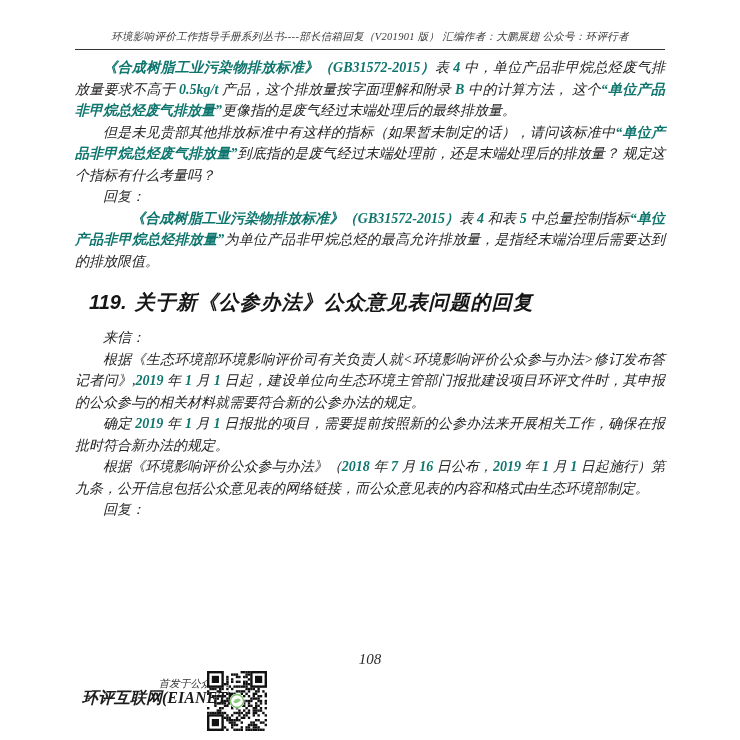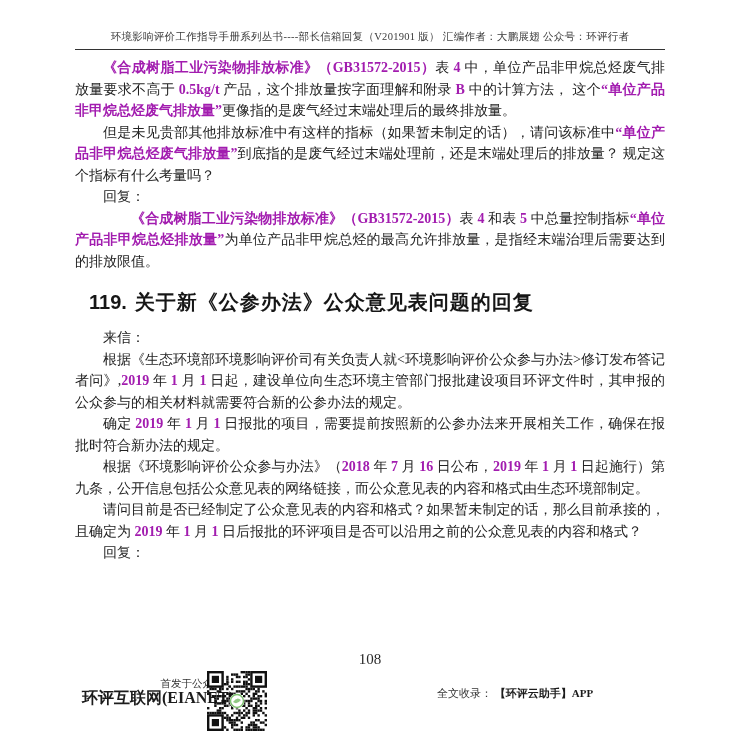--- a/index.html
+++ b/index.html
@@ -1,36 +1,36 @@
 <!DOCTYPE html>
 <html><head>
 <meta charset="utf-8">
 <style>
   html,body{margin:0;padding:0;background:#ffffff;}
   .page{
     position:relative;width:740px;height:740px;background:#ffffff;overflow:hidden;
-    font-family:"Liberation Serif","DejaVu Serif",serif;color:#222222;
+    font-family:"Liberation Serif","DejaVu Serif",serif;color:#222222;font-style:italic;
   }
   
   .header{
     position:absolute;top:30px;left:75px;width:590px;text-align:center;
     font-size:10.5px;color:#3a3a3a;letter-spacing:0.3px;white-space:nowrap;
   }
   .header-rule{
     position:absolute;top:49px;left:75px;width:590px;height:0;
     border-top:1.5px solid #333333;
   }
   
   .doc-body{
     position:absolute;top:57px;left:75px;width:590px;
     font-size:14px;line-height:21.5px;text-align:justify;color:#232323;
   }
   .para{margin:0;text-indent:2em;}
   .para.reply{text-indent:4em;}
-  .seg-b{font-weight:bold;color:#a21caf;}
+  .seg-b{font-weight:bold;color:#0f766e;}
   .section-heading{
     margin:19px 0 14px 14px;font-size:20px;font-weight:bold;color:#161616;
     letter-spacing:1px;text-indent:0;line-height:22px;
   }
   .section-heading .h-num{
     font-family:"Liberation Sans","DejaVu Sans",sans-serif;
     letter-spacing:0;margin-right:8px;
   }
   
   .page-number{
@@ -58,21 +58,20 @@
   <div class="doc-body" id="content">
       <p class="para"><span class="seg-b">《合成树脂工业污染物排放标准》（GB31572-2015）</span><span>表 </span><span class="seg-b">4</span><span> 中，单位产品非甲烷总烃废气排放量要求不高于 </span><span class="seg-b">0.5kg/t</span><span> 产品，这个排放量按字面理解和附录 </span><span class="seg-b">B</span><span> 中的计算方法， 这个</span><span class="seg-b">“单位产品非甲烷总烃废气排放量”</span><span>更像指的是废气经过末端处理后的最终排放量。</span></p>
       <p class="para"><span>但是未见贵部其他排放标准中有这样的指标（如果暂未制定的话），请问该标准中</span><span class="seg-b">“单位产品非甲烷总烃废气排放量”</span><span>到底指的是废气经过末端处理前，还是末端处理后的排放量？ 规定这个指标有什么考量吗？</span></p>
       <p class="para"><span>回复：</span></p>
       <p class="para reply"><span class="seg-b">《合成树脂工业污染物排放标准》（GB31572-2015）</span><span>表 </span><span class="seg-b">4</span><span> 和表 </span><span class="seg-b">5</span><span> 中总量控制指标</span><span class="seg-b">“单位产品非甲烷总烃排放量”</span><span>为单位产品非甲烷总烃的最高允许排放量，是指经末端治理后需要达到的排放限值。</span></p>
       <h2 class="section-heading"><span class="h-num">119.</span><span>关于新《公参办法》公众意见表问题的回复</span></h2>
       <p class="para"><span>来信：</span></p>
       <p class="para"><span>根据《生态环境部环境影响评价司有关负责人就&lt;环境影响评价公众参与办法&gt;修订发布答记者问》,</span><span class="seg-b">2019</span><span> 年 </span><span class="seg-b">1</span><span> 月 </span><span class="seg-b">1</span><span> 日起，建设单位向生态环境主管部门报批建设项目环评文件时，其申报的公众参与的相关材料就需要符合新的公参办法的规定。</span></p>
       <p class="para"><span>确定 </span><span class="seg-b">2019</span><span> 年 </span><span class="seg-b">1</span><span> 月 </span><span class="seg-b">1</span><span> 日报批的项目，需要提前按照新的公参办法来开展相关工作，确保在报批时符合新办法的规定。</span></p>
       <p class="para"><span>根据《环境影响评价公众参与办法》（</span><span class="seg-b">2018</span><span> 年 </span><span class="seg-b">7</span><span> 月 </span><span class="seg-b">16</span><span> 日公布，</span><span class="seg-b">2019</span><span> 年 </span><span class="seg-b">1</span><span> 月 </span><span class="seg-b">1</span><span> 日起施行）第九条，公开信息包括公众意见表的网络链接，而公众意见表的内容和格式由生态环境部制定。</span></p>
-      <p class="para"><span>请问目前是否已经制定了公众意见表的内容和格式？如果暂未制定的话，那么目前承接的，且确定为 </span><span class="seg-b">2019</span><span> 年 </span><span class="seg-b">1</span><span> 月 </span><span class="seg-b">1</span><span> 日后报批的环评项目是否可以沿用之前的公众意见表的内容和格式？</span></p>
       <p class="para"><span>回复：</span></p>
     </div>
 
   <div class="page-number">108</div>
 
   <div class="footer-origin">
     <div class="line1">首发于公众号：</div>
     <div class="line2">环评互联网(EIANET)</div>
   </div>
 
@@ -316,18 +315,14 @@
         <rect x="45.6" y="2.4" width="12" height="12" fill="#fff"></rect>
         <rect x="48" y="4.8" width="7.199999999999999" height="7.199999999999999" fill="#111111"></rect>
         <rect x="0" y="43.2" width="16.8" height="16.8" fill="#111111"></rect>
         <rect x="2.4" y="45.6" width="12" height="12" fill="#fff"></rect>
         <rect x="4.8" y="48" width="7.199999999999999" height="7.199999999999999" fill="#111111"></rect>
         <circle cx="30" cy="30" r="7.5" fill="#ffffff"></circle>
         <circle cx="30" cy="30" r="6.5" fill="none" stroke="#7cbf6e" stroke-width="1.4"></circle>
         <path d="M26 31 q4 -6 8 -2 q-4 5 -8 2 z" fill="#7cbf6e" opacity="0.85"></path>
       </svg></div>
 
-  <div class="footer-collect">
-    <span class="lbl">全文收录：</span>
-    <span class="val">【环评云助手】APP</span>
-  </div>
 
 </div>
 
 </body></html>

